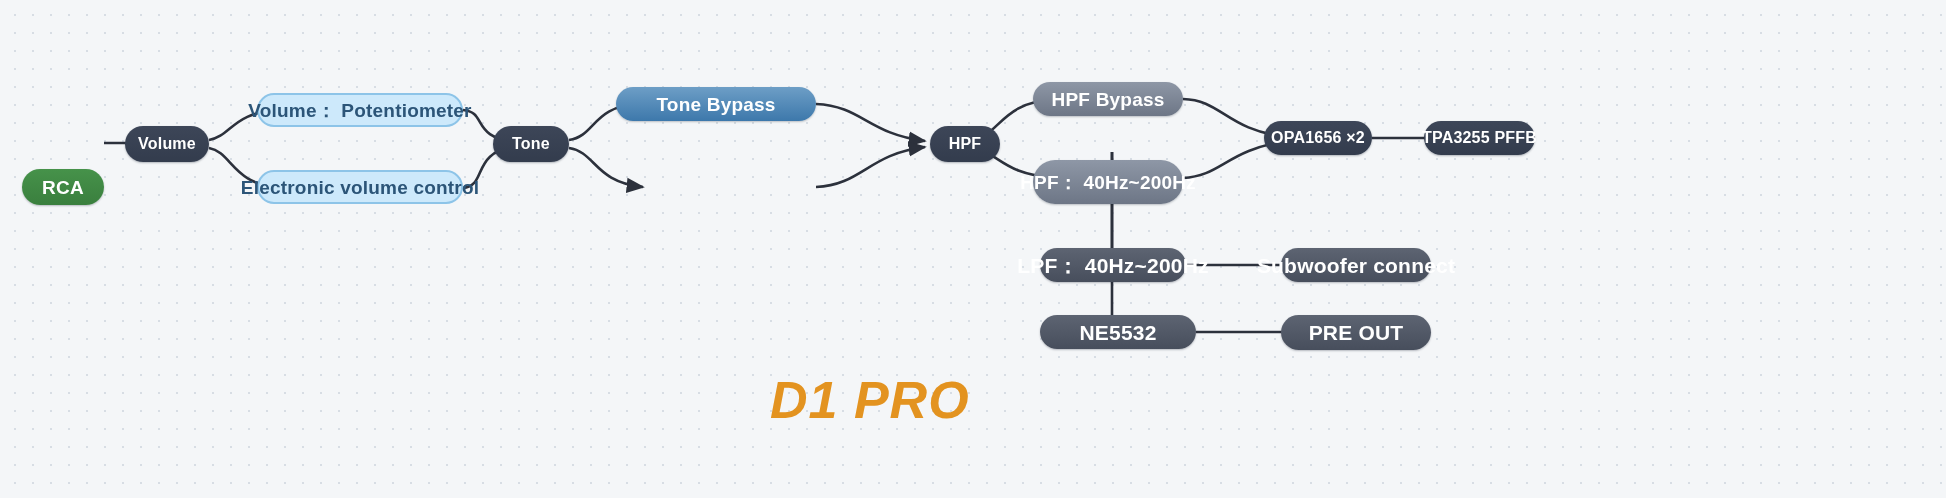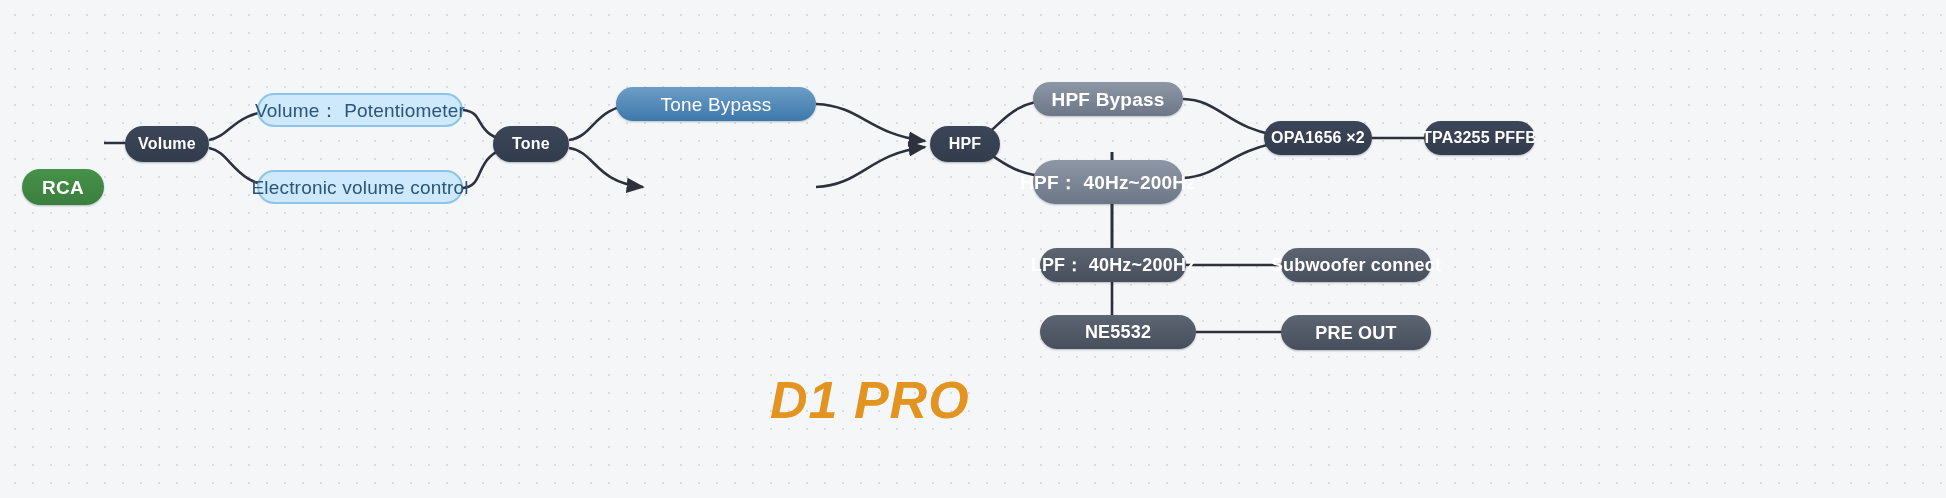--- a/index.html
+++ b/index.html
@@ -57,43 +57,43 @@
     font-size: 16px;
     font-weight: 600;
     box-shadow: 0 1px 2px rgba(20,30,45,.30);
   }
   .n-lightblue {
     background: #cde9fb;
     color: #2c5578;
     border: 2px solid #8dc4e8;
     border-radius: 20px;
     font-size: 19px;
-    font-weight: 400;
+    font-weight: 700;
   }
   .n-steel {
     background: linear-gradient(180deg,#6d9ec6 0%,#3d78ab 100%);
     color: #ffffff;
     border-radius: 20px;
     font-size: 19px;
-    font-weight: 400;
+    font-weight: 700;
     box-shadow: 0 1px 2px rgba(20,30,45,.25);
   }
   .n-slate {
     background: linear-gradient(180deg,#8e97a6 0%,#6d7686 100%);
     color: #ffffff;
     border-radius: 22px;
     font-size: 19px;
     font-weight: 600;
     box-shadow: 0 1px 2px rgba(20,30,45,.25);
   }
   .n-graphite {
     background: linear-gradient(180deg,#5d6472 0%,#474e5c 100%);
     color: #ffffff;
     border-radius: 22px;
-    font-size: 18px;
+    font-size: 21px;
     font-weight: 600;
     box-shadow: 0 1px 2px rgba(20,30,45,.28);
     text-align: right;
   }
 
   #brand {
     position: absolute;
     color: #e39320;
     font-size: 52px;
     font-weight: bold;

